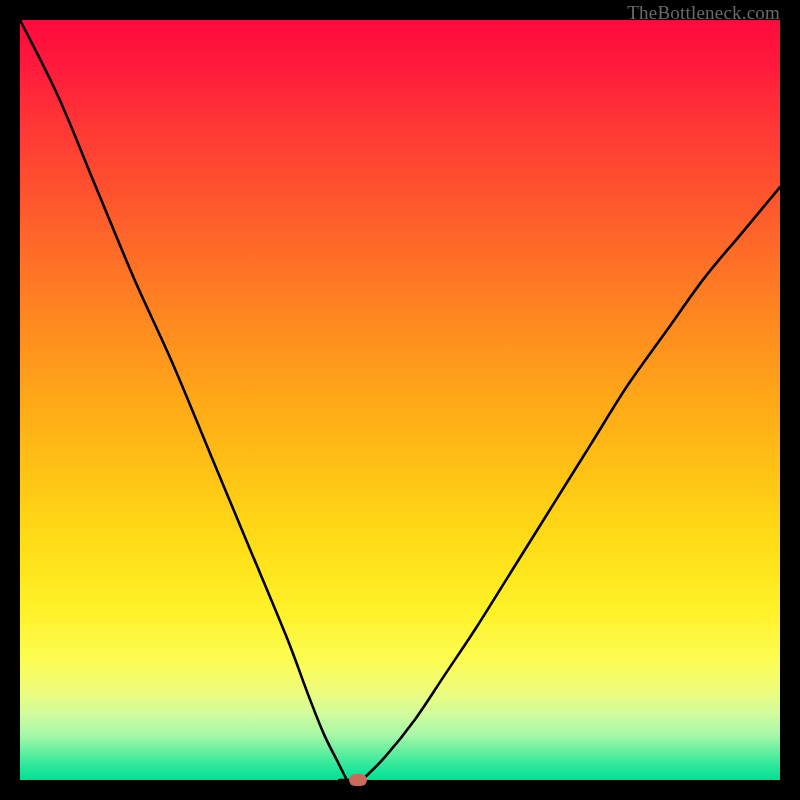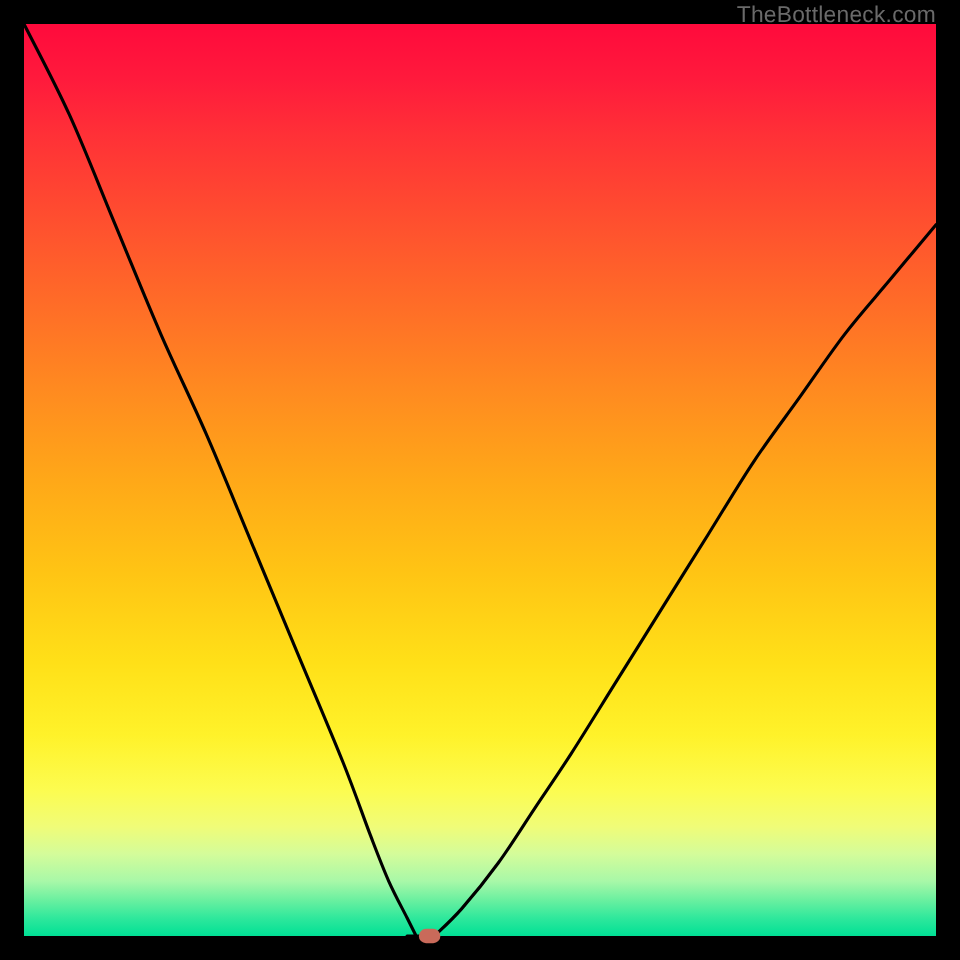--- a/index.html
+++ b/index.html
@@ -56,21 +56,21 @@
   }
 
   .watermark {
     position: absolute;
     top: 2px;
     right: 20px;
     color: #6a6a6a;
     font-size: 19px;
     font-weight: 400;
     letter-spacing: 0.2px;
-    font-family: Liberation Sans, sans-serif;
+    font-family: Liberation Serif, serif;
   }
 </style>
 </head>
 <body>
 
 <div class="frame">
 
   <div class="watermark">TheBottleneck.com</div>
 
   <div class="plot">

